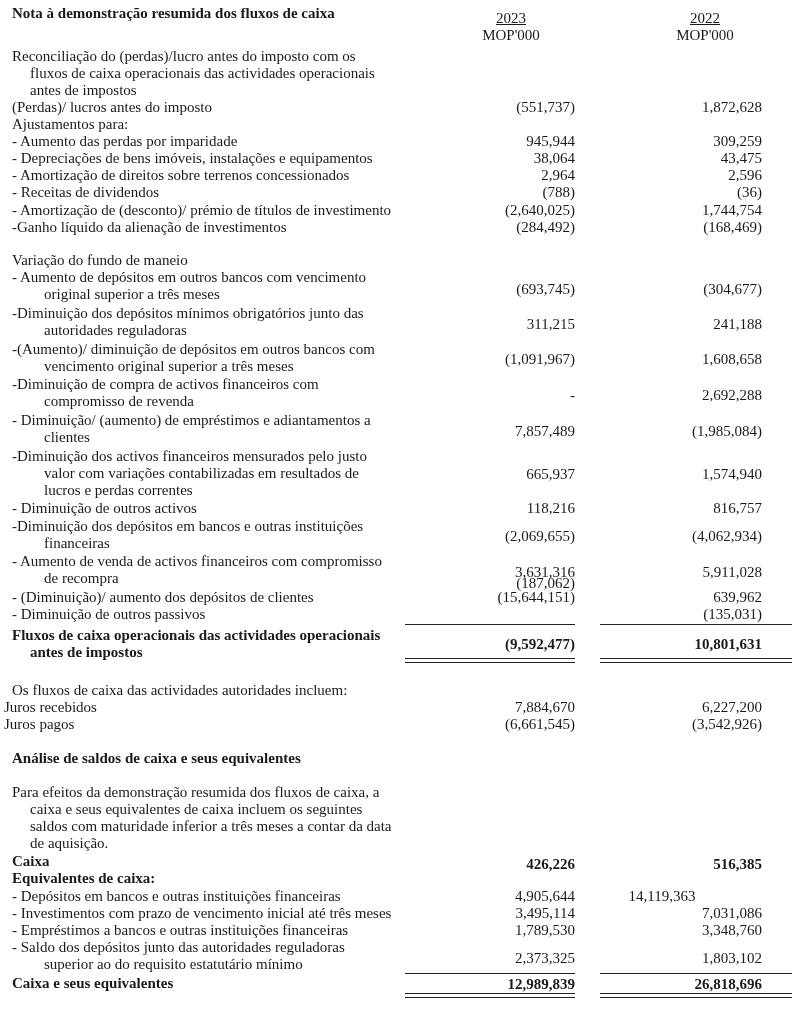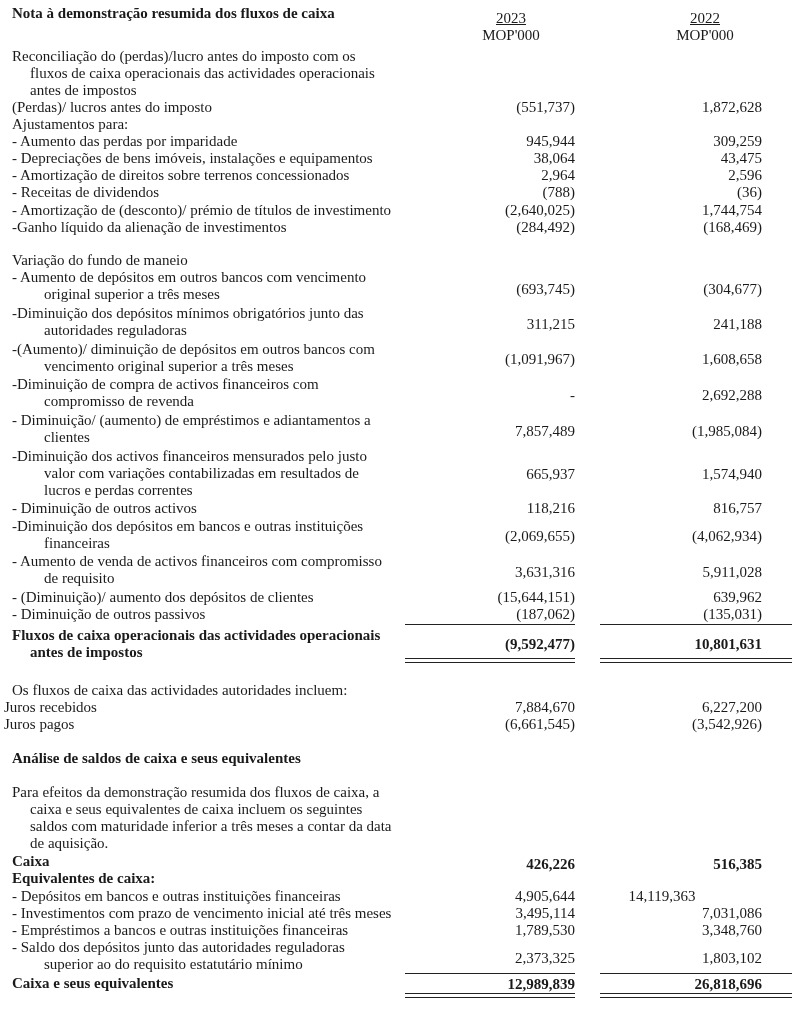--- a/index.html
+++ b/index.html
@@ -122,32 +122,32 @@
   <div class="c2" style="top:500px;">816,757</div>
 </div>
 <div>
   <div class="lbl" style="top:518px;">-Diminuição dos depósitos em bancos e outras instituições</div>
   <div class="cont" style="left:44px; top:535px;">financeiras</div>
   <div class="c1" style="top:528px;">(2,069,655)</div>
   <div class="c2" style="top:528px;">(4,062,934)</div>
 </div>
 <div>
   <div class="lbl" style="top:553px;">- Aumento de venda de activos financeiros com compromisso</div>
-  <div class="cont" style="left:44px; top:570px;">de requisito</div>
+  <div class="cont" style="left:44px; top:570px;">de recompra</div>
   <div class="c1" style="top:564px;">3,631,316</div>
   <div class="c2" style="top:564px;">5,911,028</div>
 </div>
 <div>
   <div class="lbl" style="top:589px;">- (Diminuição)/ aumento dos depósitos de clientes</div>
   <div class="c1" style="top:589px;">(15,644,151)</div>
   <div class="c2" style="top:589px;">639,962</div>
 </div>
 <div>
   <div class="lbl" style="top:606px;">- Diminuição de outros passivos</div>
-  <div class="c1" style="top:606px;">(187,062)</div>
+  <div class="c1" style="top:575px;">(187,062)</div>
   <div class="c2" style="top:606px;">(135,031)</div>
 </div>
 
 <div class="rule" style="left:405px; width:170px; top:624px;"></div>
 <div class="rule" style="left:600px; width:192px; top:624px;"></div>
 
 <div>
   <div class="lbl bold" style="top:627px;">Fluxos de caixa operacionais das actividades operacionais</div>
   <div class="cont bold" style="left:30px; top:644px;">antes de impostos</div>
   <div class="c1 bold" style="top:636px;">(9,592,477)</div>

